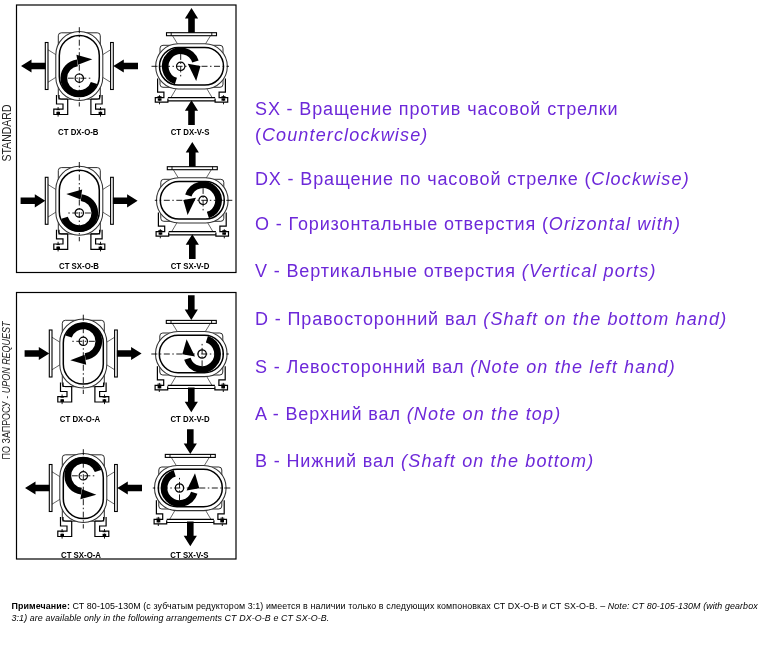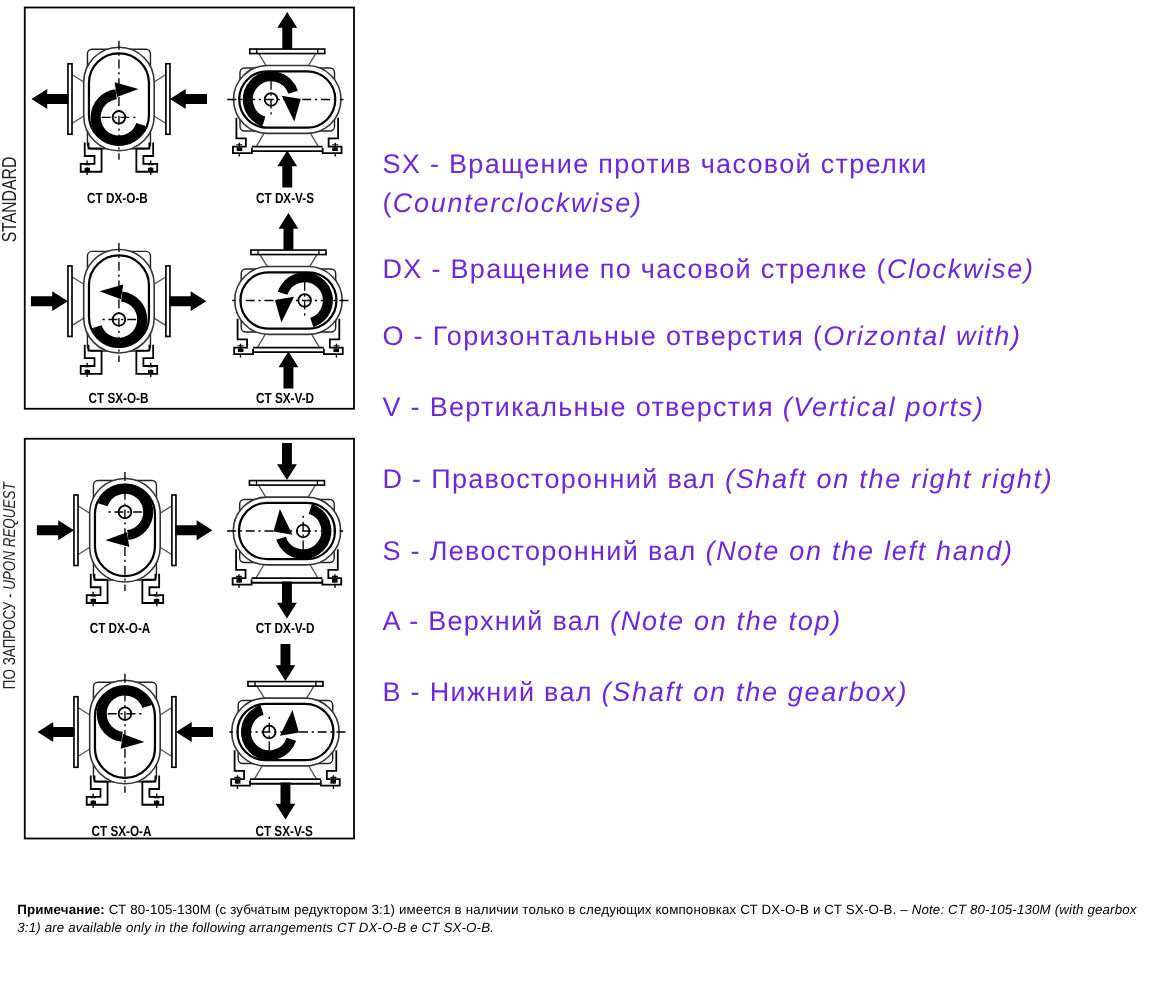--- a/index.html
+++ b/index.html
@@ -135,18 +135,18 @@
 <text transform="translate(190,421.7) scale(0.8,1)">CT DX-V-D</text>
 <text transform="translate(81,557.5) scale(0.8,1)">CT SX-O-A</text>
 <text transform="translate(189.4,557.5) scale(0.8,1)">CT SX-V-S</text>
 </g>
 </svg>
 
 <div class="leg" id="l1" style="top:97.4px">SX - Вращение против часовой стрелки (<i>Counterclockwise)</i></div>
 <div class="leg" style="top:167.0px">DX - Вращение по часовой стрелке (<i>Clockwise)</i></div>
 <div class="leg" style="top:212.3px">O - Горизонтальные отверстия (<i>Orizontal with)</i></div>
 <div class="leg" style="top:259.2px">V - Вертикальные отверстия <i>(Vertical ports)</i></div>
-<div class="leg" style="top:307.0px">D - Правосторонний вал <i>(Shaft on the right right)</i></div>
+<div class="leg" style="top:307.0px">D - Правосторонний вал <i>(Shaft on the bottom hand)</i></div>
 <div class="leg" style="top:354.8px">S - Левосторонний вал <i>(Note on the left hand)</i></div>
 <div class="leg" style="top:401.7px">A - Верхний вал <i>(Note on the top)</i></div>
-<div class="leg" style="top:448.5px">B - Нижний вал <i>(Shaft on the gearbox)</i></div>
+<div class="leg" style="top:448.5px">B - Нижний вал <i>(Shaft on the bottom)</i></div>
 
 <div id="note"><b>Примечание:</b> СТ 80-105-130М (с зубчатым редуктором 3:1) имеется в наличии только в следующих компоновках СТ DX-O-B и СТ SX-O-B. – <i>Note: CT 80-105-130M (with gearbox 3:1) are available only in the following arrangements CT DX-O-B е CT SX-O-B.</i></div>
 
 </body></html>

